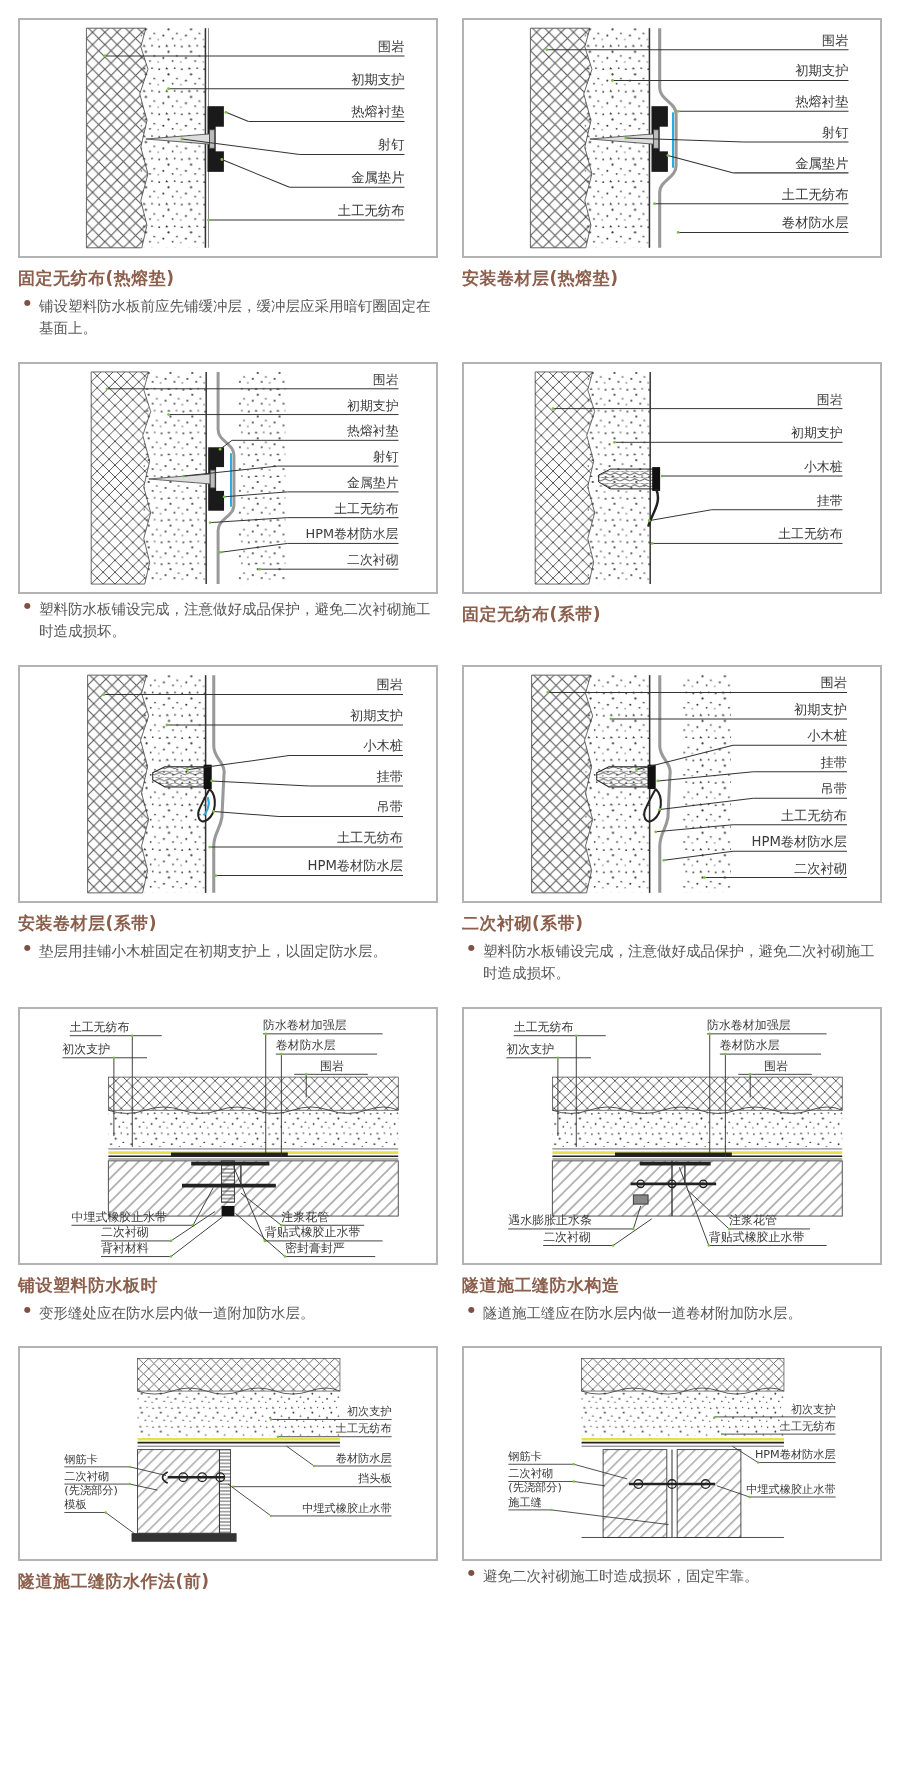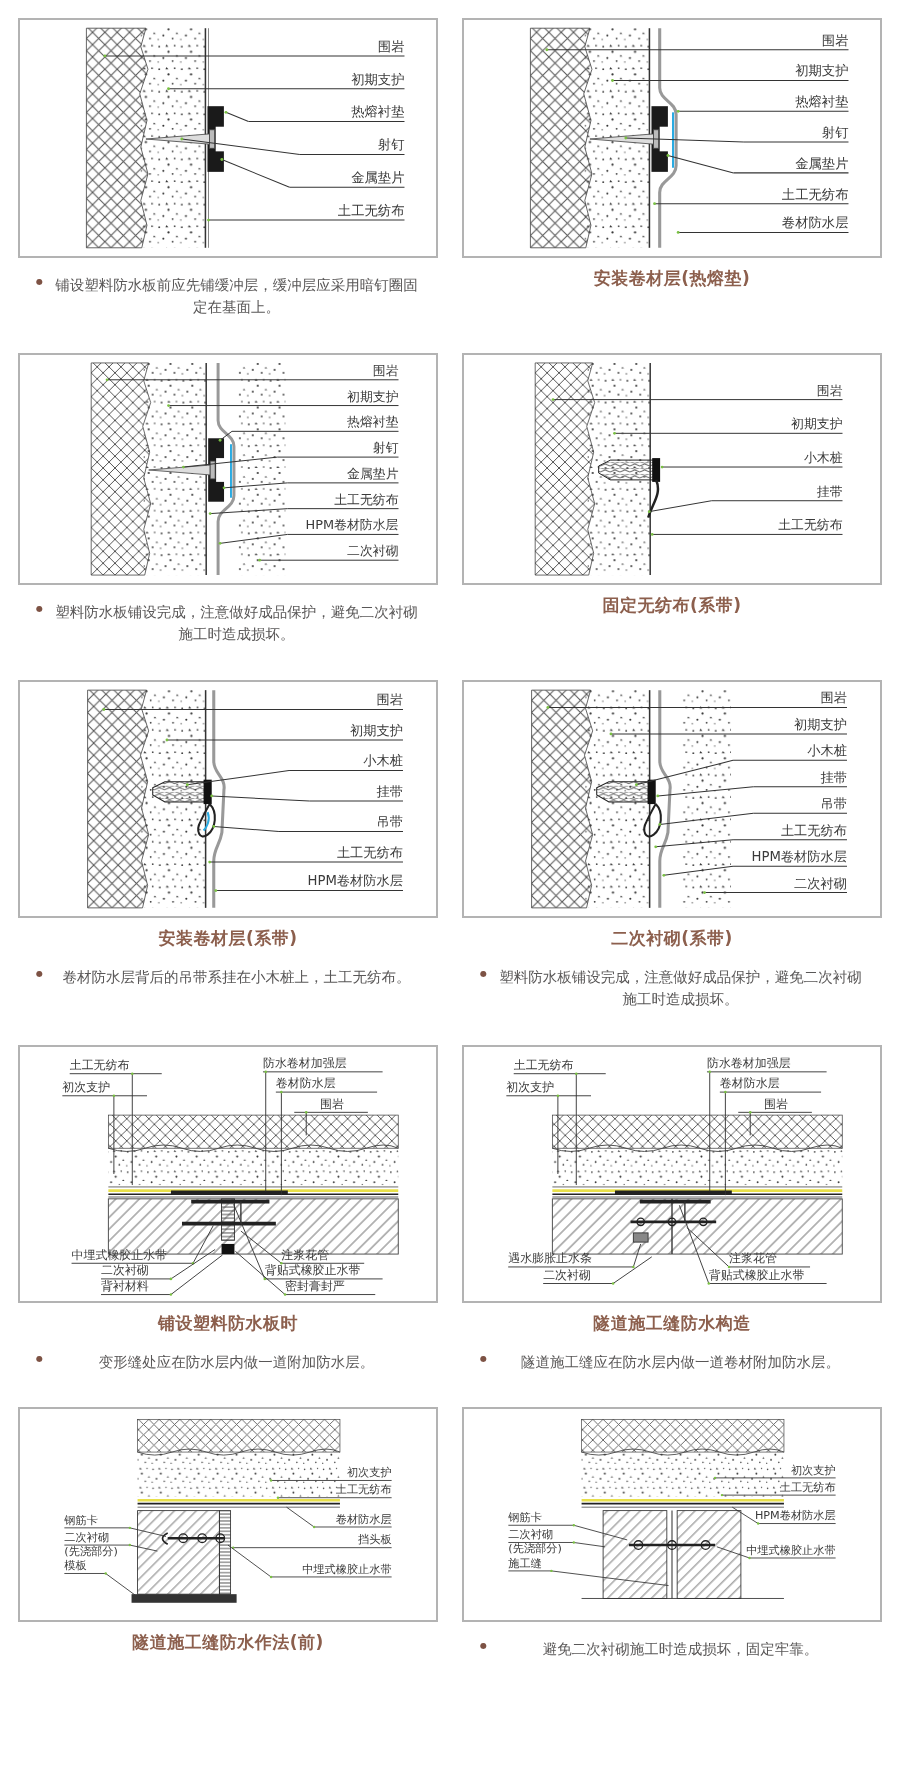--- a/index.html
+++ b/index.html
@@ -1,28 +1,28 @@
 <!DOCTYPE html>
 <html><head>
 <meta charset="utf-8">
 <style>
   html,body{margin:0;padding:0;background:#ffffff;}
   body{font-family:"DejaVu Sans","Liberation Sans",sans-serif;color:#595757;}
   .sheet{width:900px;min-height:1766px;box-sizing:border-box;padding:18px 18px 10px 18px;
-         display:grid;grid-template-columns:420px 420px;column-gap:24px;align-content:start;text-align:center;}
+         display:grid;grid-template-columns:420px 420px;column-gap:24px;align-content:start;}
   .panel{margin-bottom:18px;}
   .box{border:2px solid #b3b3b3;background:#fff;box-sizing:border-box;}
   .row1 .box{height:240px}
   .row2 .box{height:232px}
   .row3 .box{height:238px}
   .row4 .box{height:258px}
   .row5 .box{height:215px}
   svg.diagram{display:block;width:100%;height:100%;}
   .ptitle{margin:9px 0 5px 0;font-size:17px;font-weight:700;color:#8c5f4d;letter-spacing:0.5px;}
-  .bullets{margin:16px;padding:0;list-style:none;}
+  .bullets{margin:4px;padding:0;list-style:none;}
   .bullets li{position:relative;padding-left:17px;font-size:14.5px;line-height:1.55;color:#595757;}
   .bullets li::before{content:"●";position:absolute;left:2px;top:2px;font-size:8px;color:#7d5244;}
   .patterns{position:absolute;width:0;height:0;}
 </style>
 </head>
 <body>
 
 <svg class="patterns" aria-hidden="true">
   <defs>
     <pattern id="patRock" width="12" height="12" patternUnits="userSpaceOnUse">
@@ -81,20 +81,21 @@
           <text x="352" y="126" text-anchor="end" font-size="13" fill="#3a3a3a">射钉</text>
           <polyline points="240,163 352,163" fill="none" stroke="#333" stroke-width="1"></polyline>
           <polyline points="174,136 240,163" fill="none" stroke="#333" stroke-width="1"></polyline>
           <circle cx="174" cy="136" r="1.4" fill="#7ac143"></circle>
           <text x="352" y="158" text-anchor="end" font-size="13" fill="#3a3a3a">金属垫片</text>
           <polyline points="161,195 352,195" fill="none" stroke="#333" stroke-width="1"></polyline>
           <circle cx="161" cy="195" r="1.4" fill="#7ac143"></circle>
           <text x="352" y="190" text-anchor="end" font-size="13" fill="#3a3a3a">土工无纺布</text>
         </svg>
       </div>
+    <h3 class="ptitle">固定无纺布(热熔垫)</h3>
     <ul class="bullets">
       <li><span class="note-text">铺设塑料防水板前应先铺缓冲层，缓冲层应采用暗钉圈固定在基面上。</span></li>
     </ul>
   </section>
 
   <section class="panel row1">
     <div class="box">
         <svg id="svg1" class="diagram" preserveAspectRatio="xMidYMid meet" viewBox="0 0 360 230">
           <rect x="95" y="8" width="63" height="214" fill="url(#patDots)" stroke="none" stroke-width="0"></rect>
           <polygon points="42,8 100,8 95,26 102,48 94,72 101,98 95,124 102,150 95,176 101,200 96,222 42,222" fill="url(#patRock)" stroke="#444" stroke-width="0.8"></polygon>
@@ -244,21 +245,21 @@
           <polyline points="162,177 352,177" fill="none" stroke="#333" stroke-width="1"></polyline>
           <circle cx="162" cy="177" r="1.4" fill="#7ac143"></circle>
           <text x="352" y="172" text-anchor="end" font-size="13" fill="#3a3a3a">土工无纺布</text>
           <polyline points="168,205 352,205" fill="none" stroke="#333" stroke-width="1"></polyline>
           <circle cx="168" cy="205" r="1.4" fill="#7ac143"></circle>
           <text x="352" y="200" text-anchor="end" font-size="13" fill="#3a3a3a">HPM卷材防水层</text>
         </svg>
       </div>
     <h3 class="ptitle">安装卷材层(系带)</h3>
     <ul class="bullets">
-      <li><span class="note-text">卷材防水层背后的吊带系挂在小木桩上，土工无纺布。</span></li>
+      <li><span class="note-text">垫层用挂铺小木桩固定在初期支护上，以固定防水层。</span></li>
     </ul>
   </section>
 
   <section class="panel row3">
     <div class="box">
         <svg id="svg5" class="diagram" preserveAspectRatio="xMidYMid meet" viewBox="0 0 360 230">
           <rect x="95" y="8" width="63" height="214" fill="url(#patDots)" stroke="none" stroke-width="0"></rect>
           <polygon points="42,8 100,8 95,26 102,48 94,72 101,98 95,124 102,150 95,176 101,200 96,222 42,222" fill="url(#patRock)" stroke="#444" stroke-width="0.8"></polygon>
           <line x1="158" y1="8" x2="158" y2="222" stroke="#333" stroke-width="1.5"></line>
           <rect x="190" y="8" width="48" height="214" fill="url(#patDots)" stroke="none" stroke-width="0"></rect>

